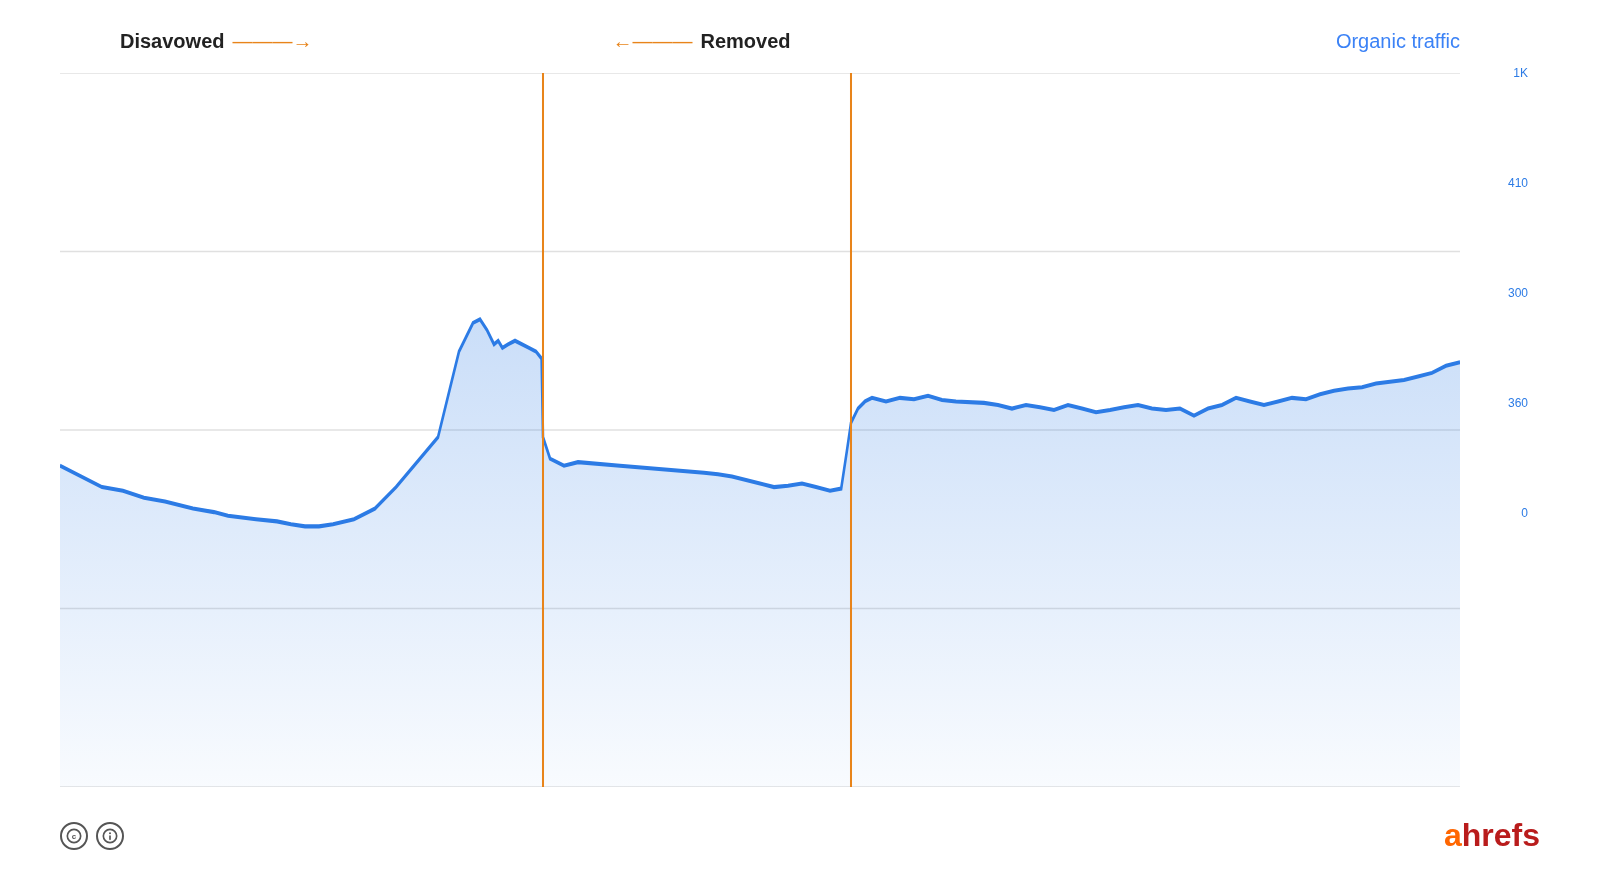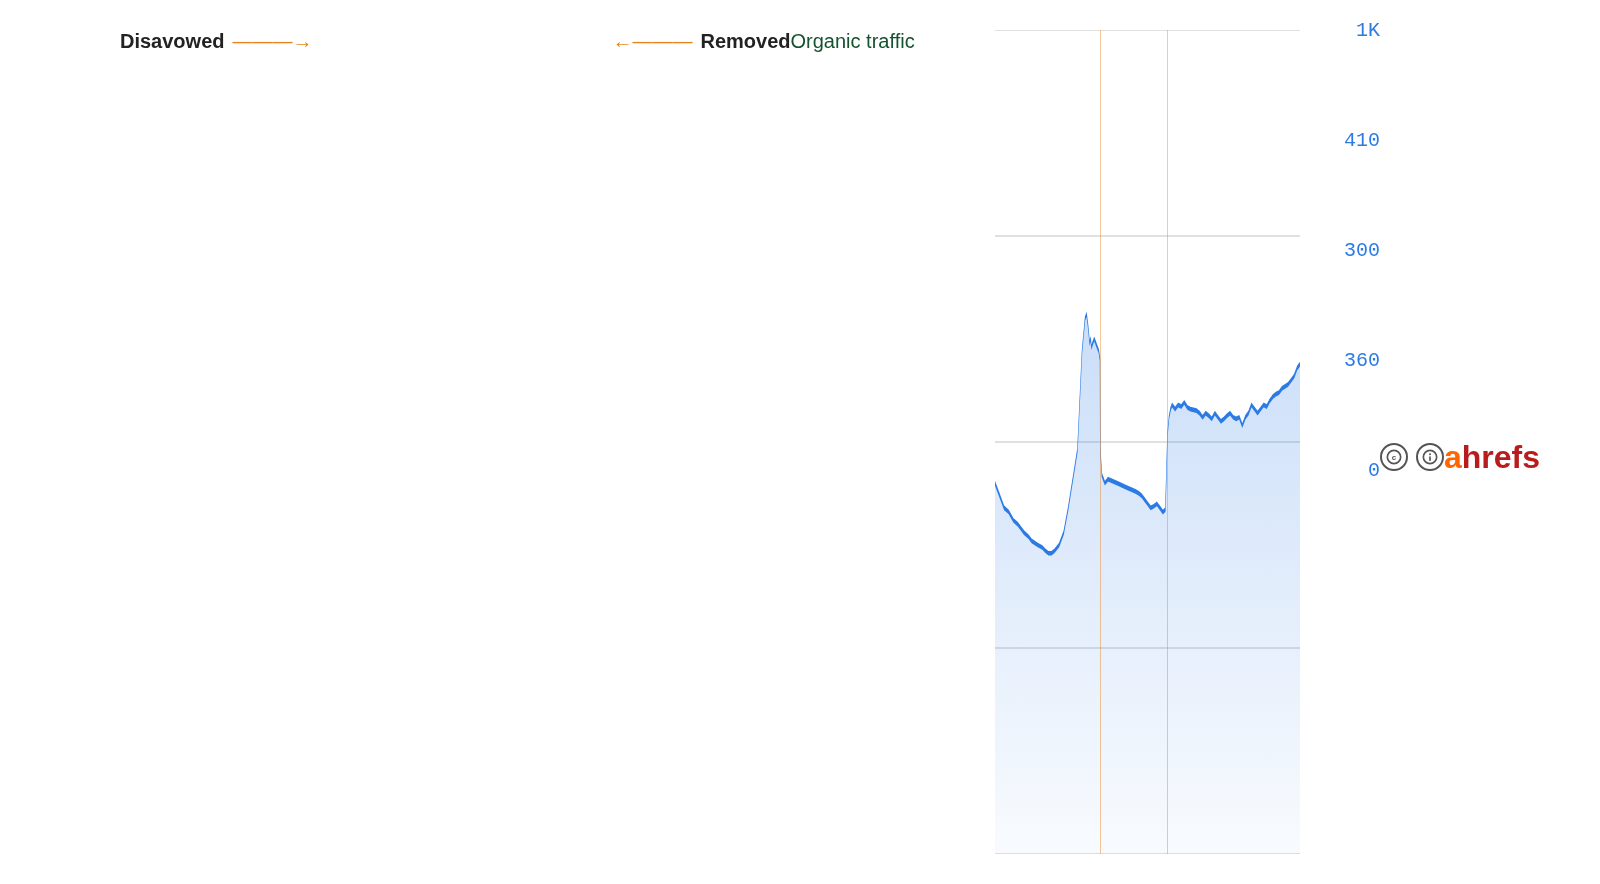--- a/index.html
+++ b/index.html
@@ -8,21 +8,21 @@
       font-family: -apple-system, BlinkMacSystemFont, 'Segoe UI', Arial, sans-serif;
       width: 1600px;
       height: 884px;
       overflow: hidden;
     }
     .container {
       width: 1600px;
       height: 884px;
       background: #fff;
       display: flex;
-      flex-direction: row;
+      flex-direction: column;
       padding: 30px 60px 30px 60px;
     }
     .chart-header {
       display: flex;
       justify-content: space-between;
       align-items: flex-start;
       margin-bottom: 20px;
       padding-right: 80px;
     }
     .annotations {
@@ -38,42 +38,41 @@
       font-size: 20px;
       font-weight: 700;
       color: #222;
     }
     .annotation-arrow {
       color: #e8841a;
       font-size: 20px;
       font-weight: 400;
     }
     .legend-label {
-      color: #14532d;
+      color: #3b82f6;
       font-size: 20px;
       font-weight: 500;
     }
     .chart-wrapper {
       position: relative;
       flex: 1;
       display: flex;
     }
     .y-axis {
       width: 80px;
       position: relative;
       flex-shrink: 0;
       order: 2;
     }
     .y-tick {
       position: absolute;
-      right: 0;
-      font-size: 20px;
+      right: 12px;
+      font-size: 12px;
       color: #2c7be5;
       transform: translateY(-50%);
-      font-family: Liberation Mono, monospace;
     }
     .chart-inner {
       flex: 1;
       position: relative;
       order: 1;
     }
     .x-axis {
       display: flex;
       justify-content: space-between;
       padding-right: 80px;

